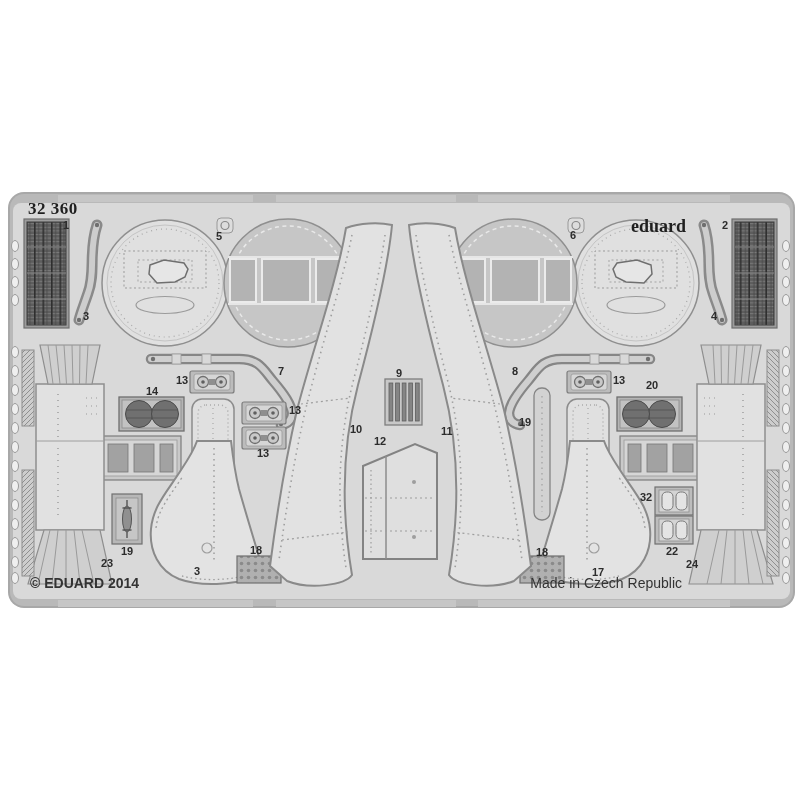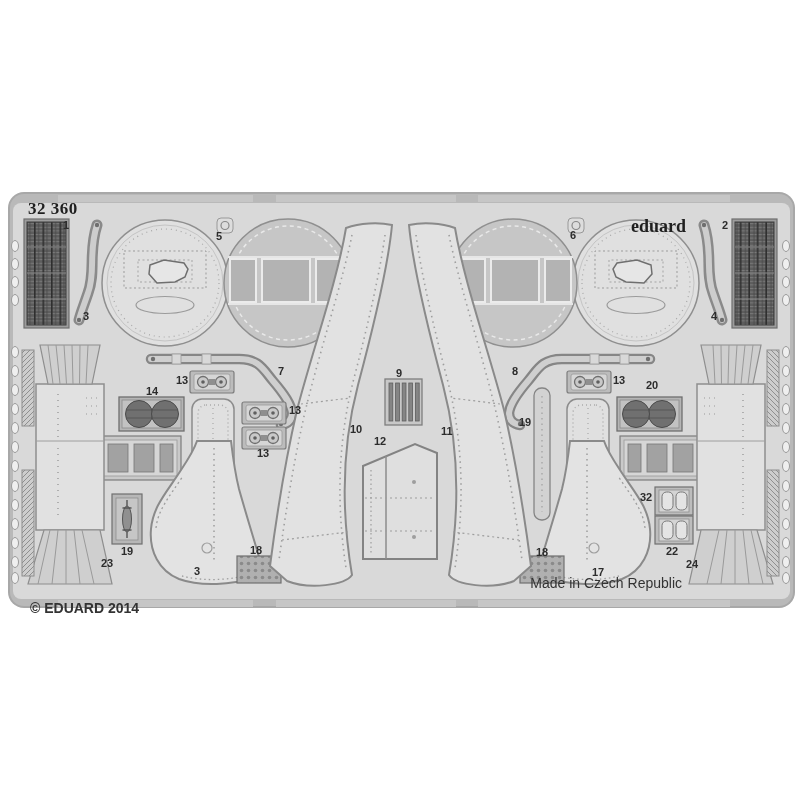--- a/index.html
+++ b/index.html
@@ -3,21 +3,21 @@
 <meta charset="utf-8">
 <style>
   html,body{margin:0;padding:0;width:800px;height:800px;overflow:hidden;}
   .stage{position:relative;width:710px;height:800px;background:var(--background,#ffffff);
          font-family:"Liberation Sans",sans-serif;}
   svg.fret{position:absolute;left:0;top:0;width:800px;height:800px;}
   .txt{position:absolute;color:var(--text,#1f1f1f);white-space:nowrap;}
   .hdr-num{left:28px;top:199px;font:bold 17px "Liberation Serif",serif;letter-spacing:.5px;}
   .hdr-title{left:82px;top:199px;font:bold 17px "Liberation Serif",serif;}
   .hdr-brand{right:24px;top:216px;font:bold 18px "Liberation Serif",serif;}
-  .ftr-copy{left:30px;top:575px;font:bold 14px "Liberation Sans",sans-serif;color:var(--footer_text,#333);margin-top:25px;}
+  .ftr-copy{left:30px;top:575px;font:bold 14px "Liberation Sans",sans-serif;color:var(--footer_text,#333);}
   .ftr-made{right:28px;top:575px;font:14px "Liberation Sans",sans-serif;color:var(--footer_text,#333);text-align:center;}
   .pl{position:absolute;font:bold 11px "Liberation Sans",sans-serif;color:#2c2c2c;}
 </style>
 </head>
 <body>
 
 <div class="stage">
 
 <svg class="fret" viewBox="0 0 800 800">
   <defs>

